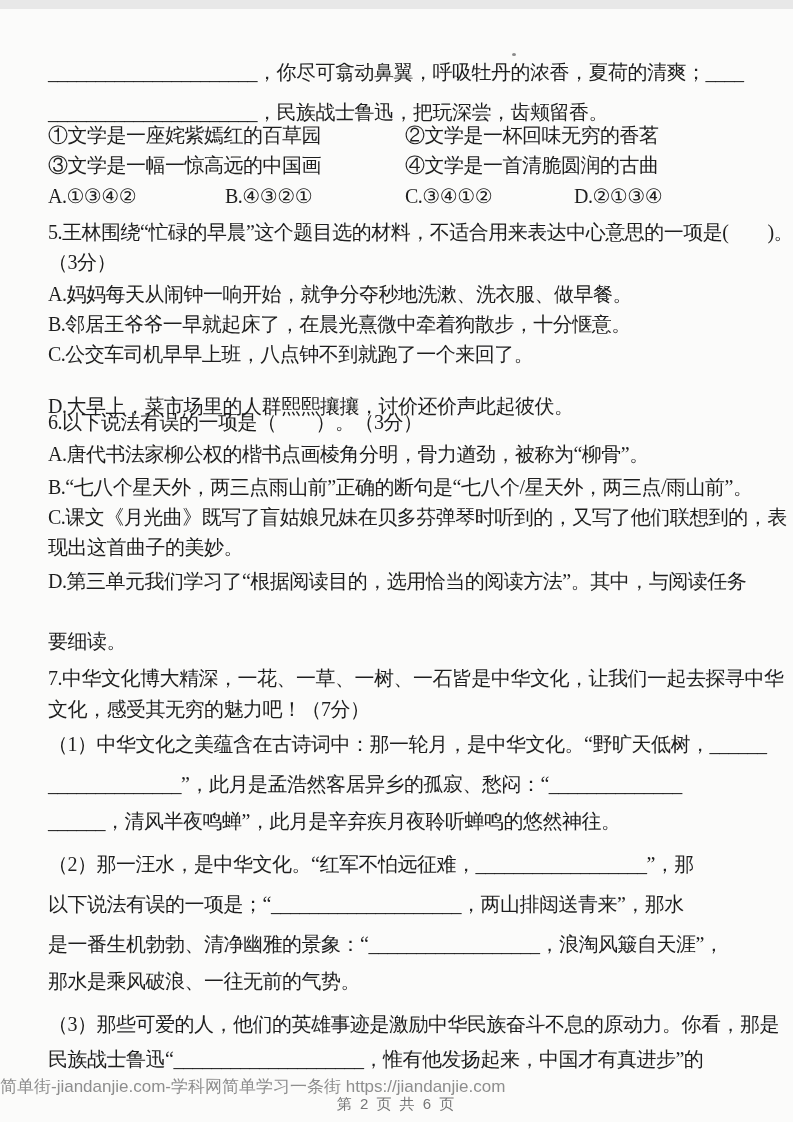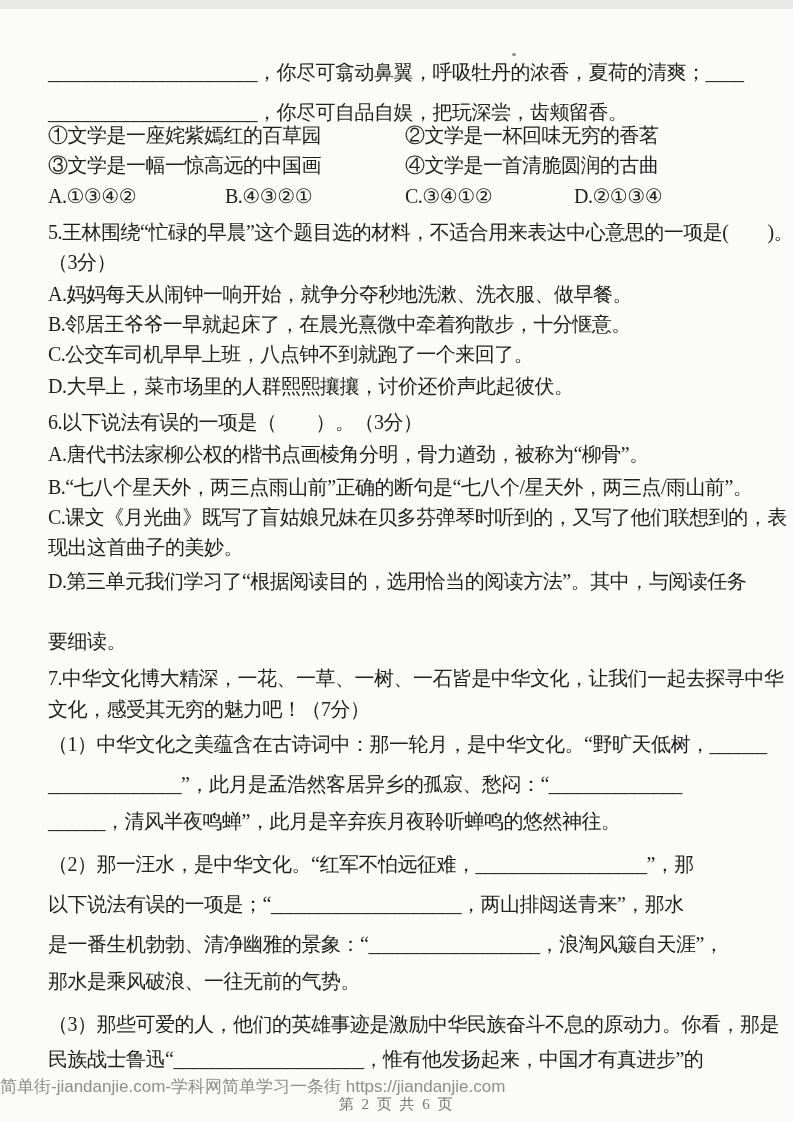--- a/index.html
+++ b/index.html
@@ -27,34 +27,34 @@
   .footer-watermark {
     position:absolute; left:0; top:1066px; width:100%;
     text-align:left;
     font-family:"Liberation Sans","DejaVu Sans",sans-serif;
     font-size:17px; letter-spacing:0;
     color:#8d8d8d;
   }
   .footer-page {
     position:absolute; left:0; top:1086px; width:100%;
     text-align:center;
-    font-family:Liberation Serif, serif;
+    font-family:Liberation Sans, sans-serif;
     font-size:15px; letter-spacing:2px;
     color:#757575;
   }
 </style>
 </head>
 <body>
 
 <div class="page">
 
   <div class="artifact-dot"></div>
 
   <div class="line" style="top:50px">______________________，你尽可翕动鼻翼，呼吸牡丹的浓香，夏荷的清爽；____</div>
-  <div class="line" style="top:90px">______________________，你尽可自品自娱，把玩深尝，齿颊留香。</div>
+  <div class="line" style="top:90px">______________________，民族战士鲁迅，把玩深尝，齿颊留香。</div>
 
   <div class="line" style="top:113px">
     <span class="col" style="left:0">①文学是一座姹紫嫣红的百草园</span>
     <span class="col" style="left:357px">②文学是一杯回味无穷的香茗</span>
   </div>
   <div class="line" style="top:143px">
     <span class="col" style="left:0">③文学是一幅一惊高远的中国画</span>
     <span class="col" style="left:357px">④文学是一首清脆圆润的古曲</span>
   </div>
 
@@ -63,21 +63,21 @@
     <span class="col" style="left:177px">B.④③②①</span>
     <span class="col" style="left:357px">C.③④①②</span>
     <span class="col" style="left:526px">D.②①③④</span>
   </div>
 
   <div class="line" style="top:210px">5.王林围绕“忙碌的早晨”这个题目选的材料，不适合用来表达中心意思的一项是(　　)。</div>
   <div class="line" style="top:240px">（3分）</div>
   <div class="line" style="top:272px">A.妈妈每天从闹钟一响开始，就争分夺秒地洗漱、洗衣服、做早餐。</div>
   <div class="line" style="top:302px">B.邻居王爷爷一早就起床了，在晨光熹微中牵着狗散步，十分惬意。</div>
   <div class="line" style="top:332px">C.公交车司机早早上班，八点钟不到就跑了一个来回了。</div>
-  <div class="line" style="top:364px">D.大早上，菜市场里的人群熙熙攘攘，讨价还价声此起彼伏。</div>
+  <div class="line" style="top:384px">D.大早上，菜市场里的人群熙熙攘攘，讨价还价声此起彼伏。</div>
 
   <div class="line" style="top:400px">6.以下说法有误的一项是（　　）。（3分）</div>
   <div class="line" style="top:432px">A.唐代书法家柳公权的楷书点画棱角分明，骨力遒劲，被称为“柳骨”。</div>
   <div class="line" style="top:465px">B.“七八个星天外，两三点雨山前”正确的断句是“七八个/星天外，两三点/雨山前”。</div>
   <div class="line" style="top:495px">C.课文《月光曲》既写了盲姑娘兄妹在贝多芬弹琴时听到的，又写了他们联想到的，表</div>
   <div class="line" style="top:559px">D.第三单元我们学习了“根据阅读目的，选用恰当的阅读方法”。其中，与阅读任务</div>
   <div class="line" style="top:525px">现出这首曲子的美妙。</div>
   <div class="line" style="top:619px">要细读。</div>
 
   <div class="line" style="top:656px">7.中华文化博大精深，一花、一草、一树、一石皆是中华文化，让我们一起去探寻中华</div>

